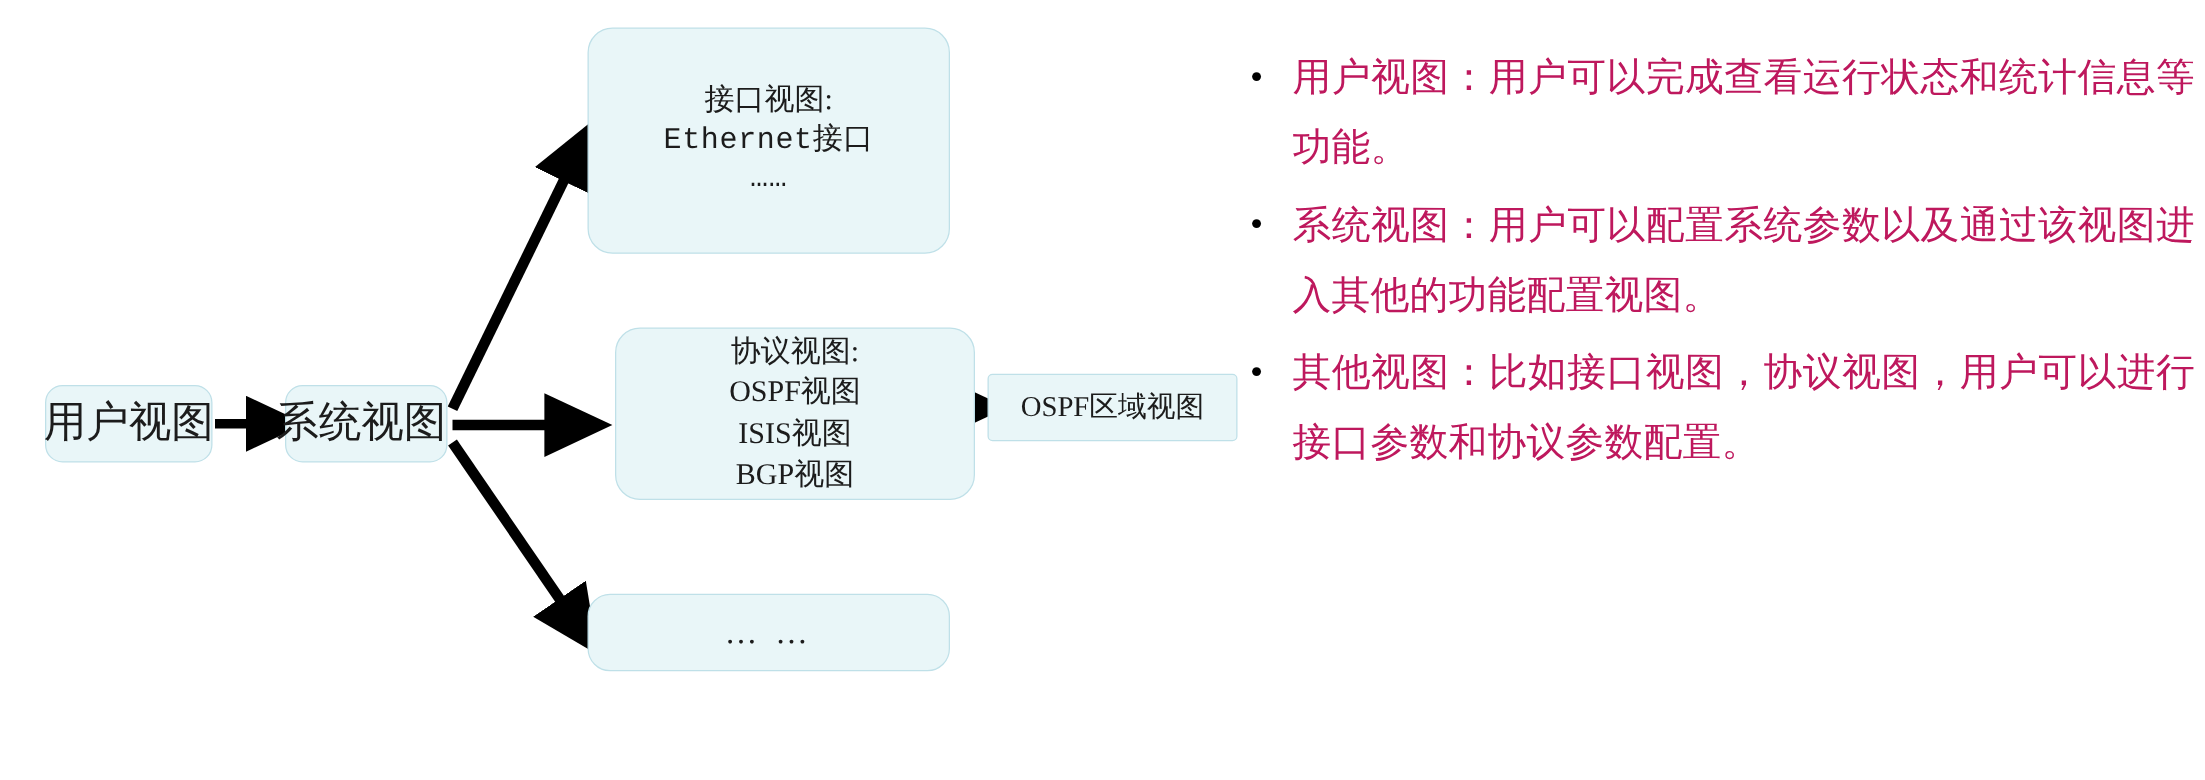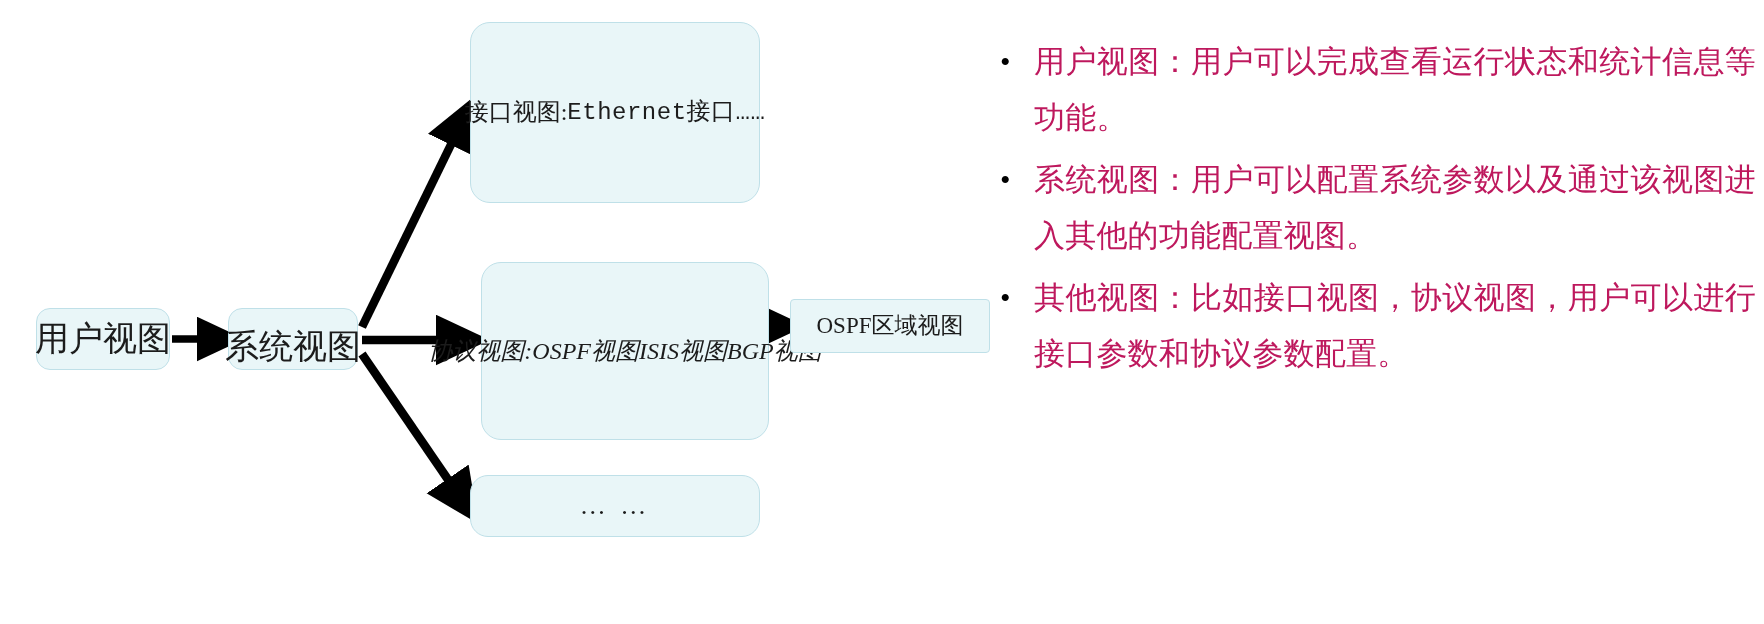--- a/index.html
+++ b/index.html
@@ -5,35 +5,35 @@
   html,body{margin:0;padding:0;background:#ffffff;}
   body{width:1764px;height:624px;overflow:hidden;font-family:"Liberation Serif",serif;}
   #stage{position:relative;width:1764px;height:624px;background:#fff;}
 
   .node{
     position:absolute;
     box-sizing:border-box;
     background:#e9f6f8;
     border:1.6px solid #bfe0e8;
     border-radius:16px;
-    display:flex;flex-direction:row;
+    display:flex;flex-direction:column;
     align-items:center;justify-content:center;
     color:#1c1c1c;
     text-align:center;
   }
   .node .ln{display:block;white-space:nowrap;line-height:1.30;}
 
   
   #node-user   {left:36px;  top:308px; width:134px; height:62px; border-radius:14px;}
   #node-system {left:228px; top:308px; width:130px; height:62px; border-radius:14px;align-items:flex-end;}
   #node-user .ln, #node-system .ln{font-size:34px;font-family:Liberation Serif, serif;}
 
   
   #node-interface{left:470px; top:22px;  width:290px; height:181px; border-radius:20px;}
-  #node-protocol {left:481px; top:262px; width:288px; height:178px; border-radius:20px;font-style:italic;}
+  #node-protocol {left:492px; top:262px; width:288px; height:138px; border-radius:20px;}
   #node-other    {left:470px; top:475px; width:290px; height:62px;  border-radius:18px;}
   #node-ospf     {left:790px; top:299px; width:200px; height:54px;  border-radius:4px;}
 
   #node-interface .ln, #node-protocol .ln, #node-other .ln, #node-ospf .ln{
     font-size:24px;
   }
   .mono{font-family:"Liberation Mono",monospace;letter-spacing:0.5px;}
   .serifcn{font-family:"Liberation Serif",serif;}
   #node-interface .ln{line-height:1.33;}
   #node-protocol  .ln{line-height:1.36;}

